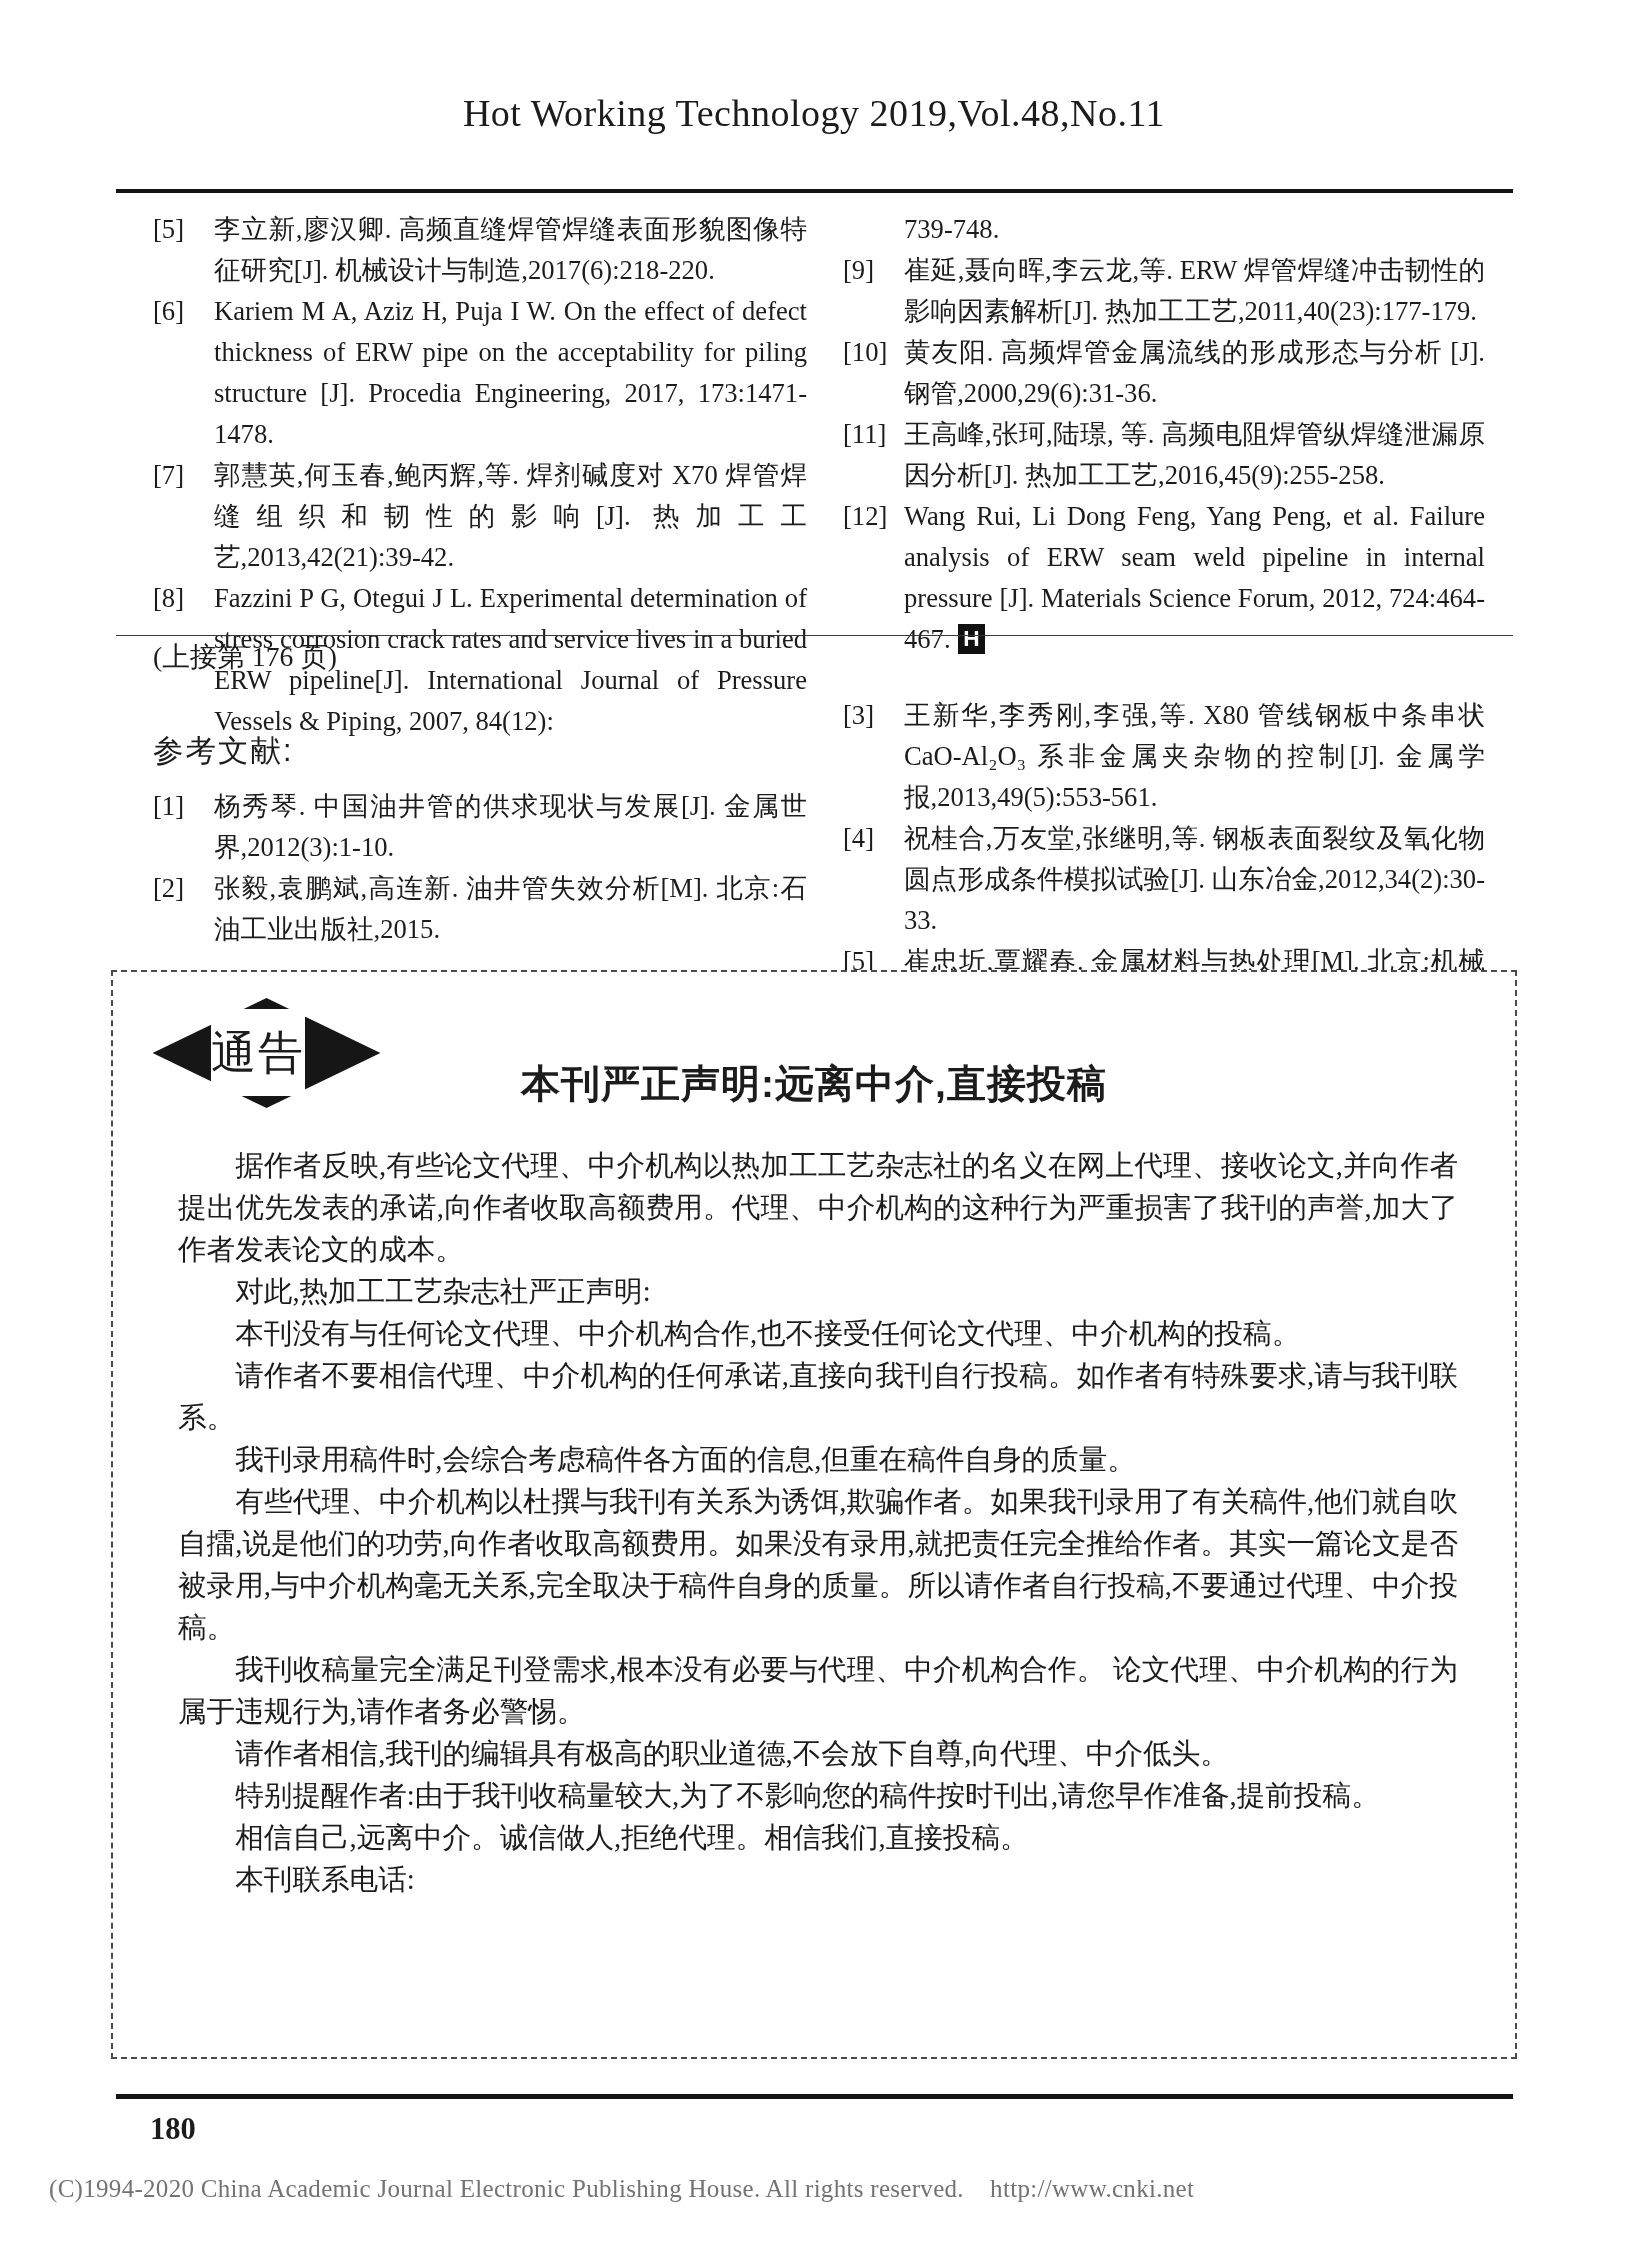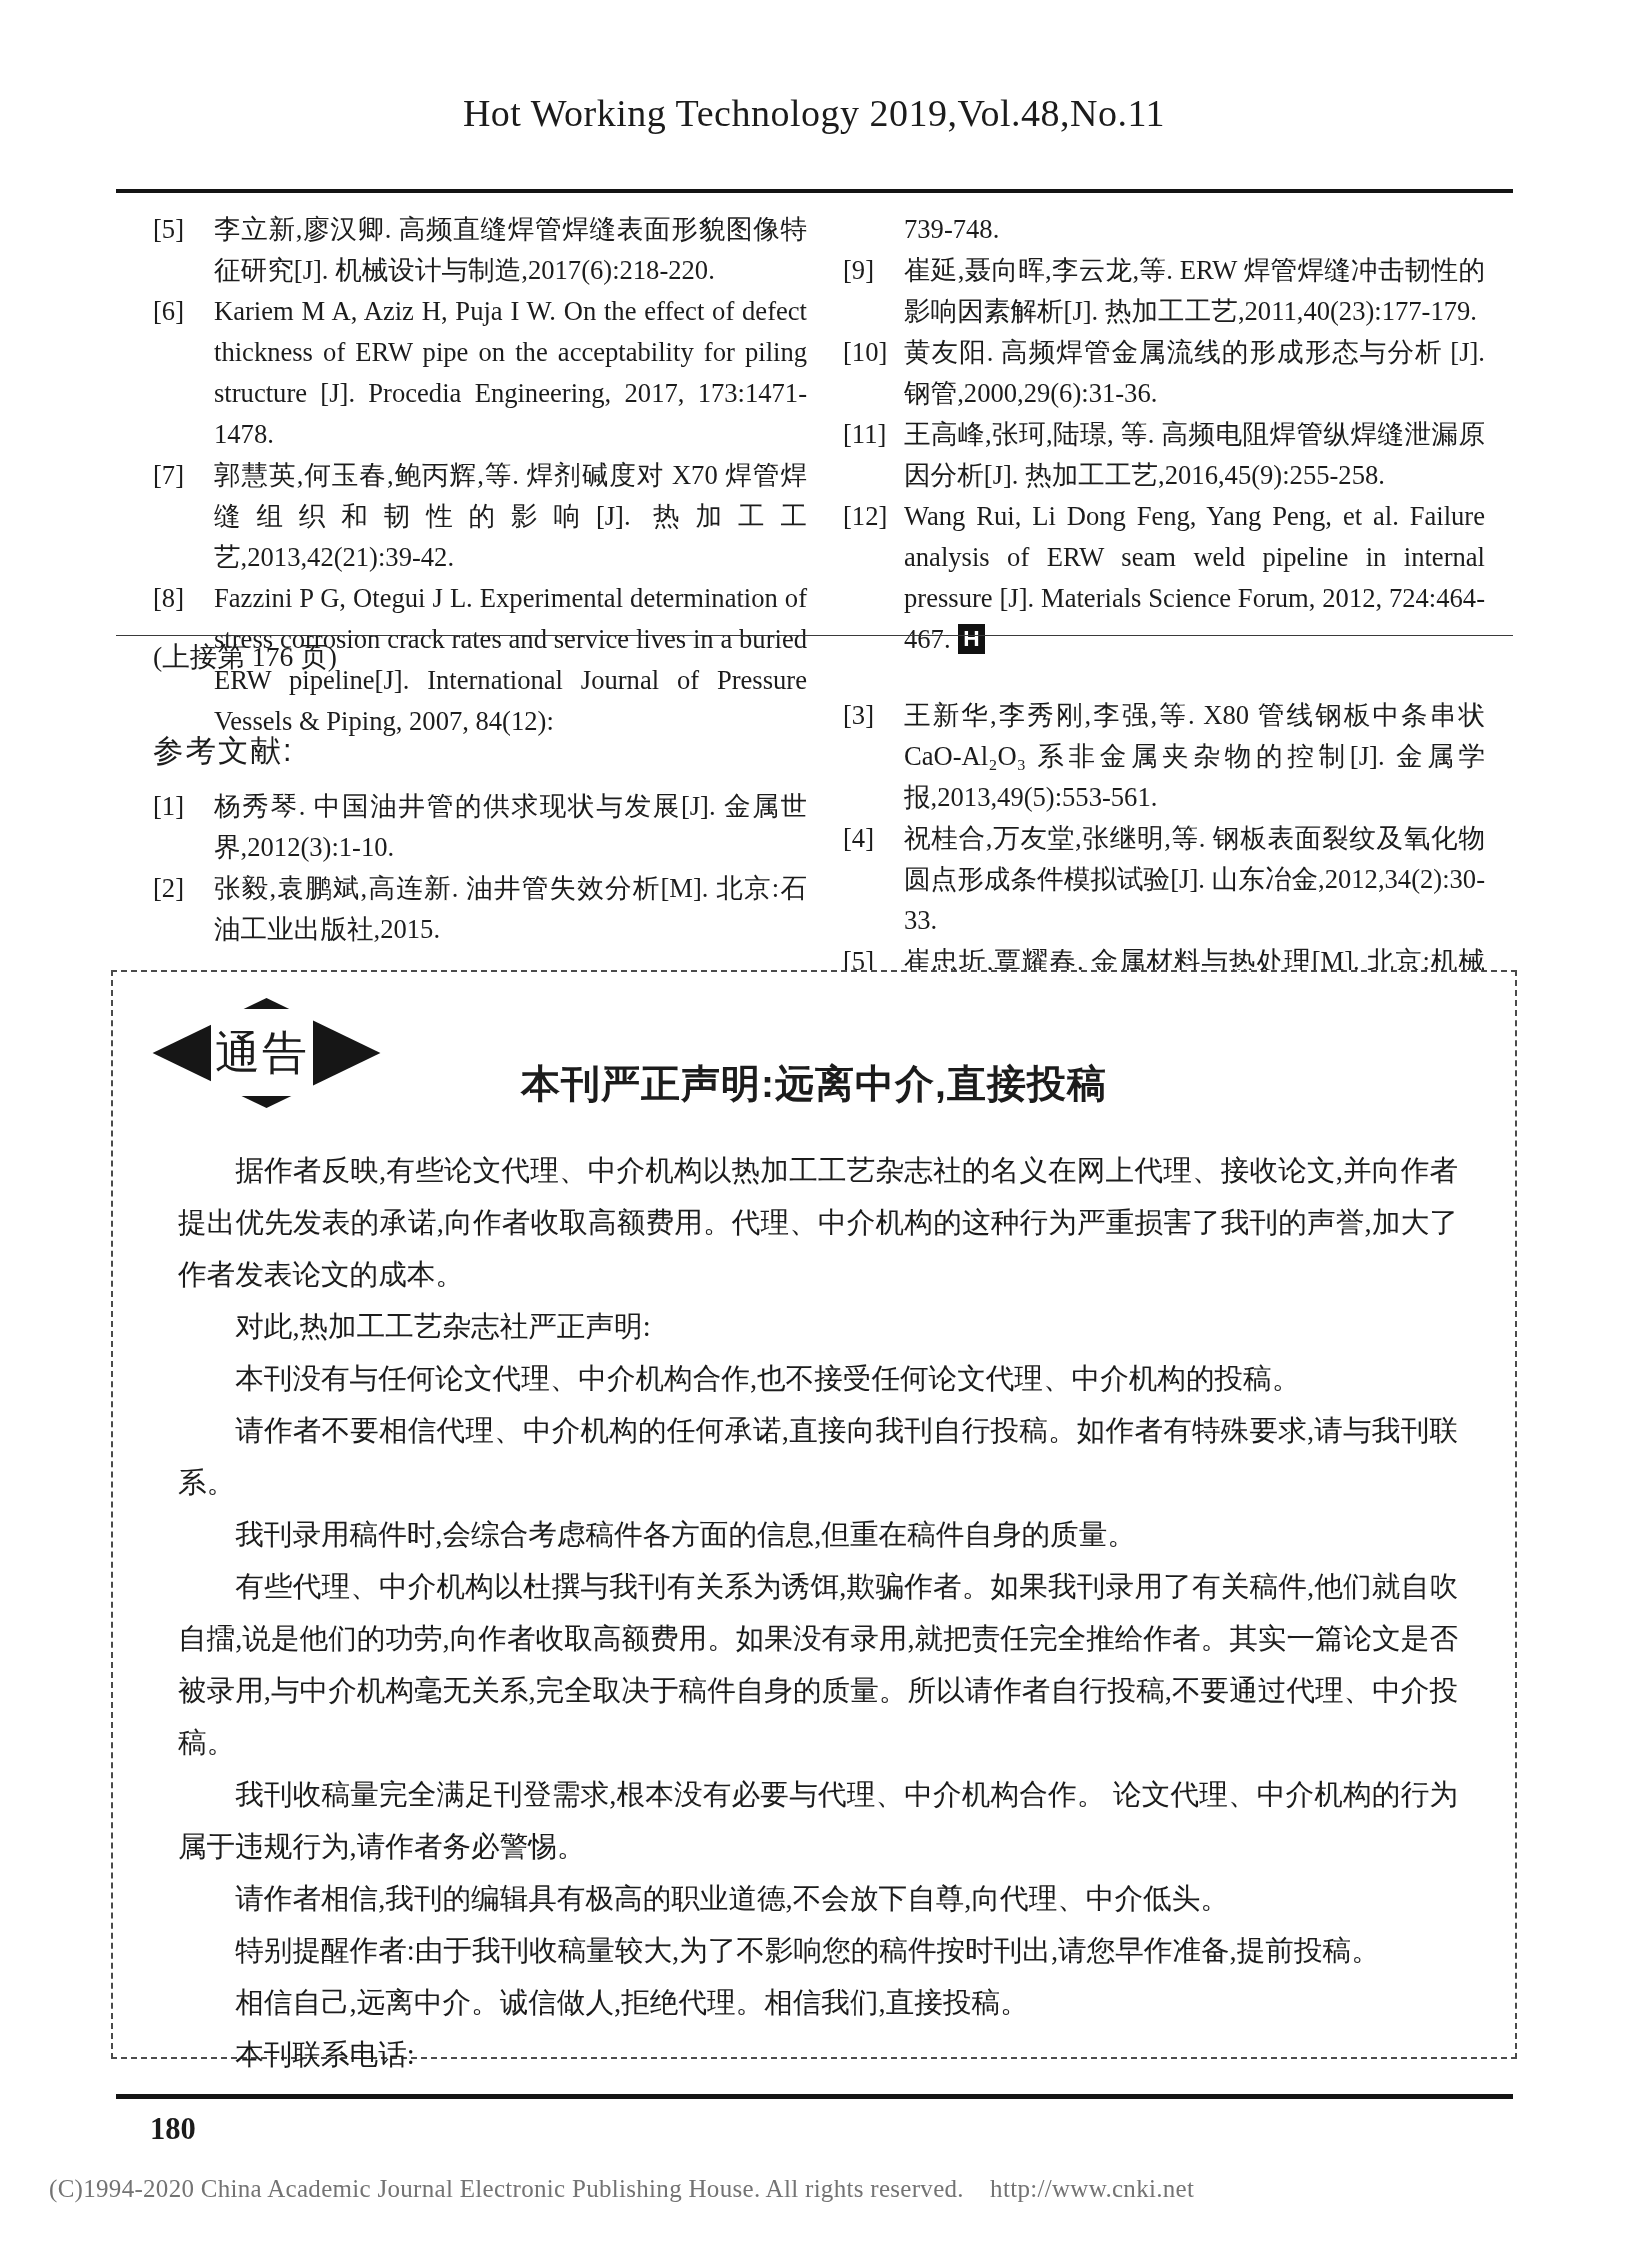--- a/index.html
+++ b/index.html
@@ -42,32 +42,32 @@
   }
 
   
   .notice-box{
     position:absolute;top:970px;left:111px;width:1406px;height:1089px;
     border:2px dashed #4a4a4a;box-sizing:border-box;background:#fff;
   }
   .notice-badge{position:absolute;top:25.6px;left:39px;width:229px;height:110px;}
   .notice-badge svg{position:absolute;top:0;left:0;}
   .badge-label-box{
-    position:absolute;left:59px;top:11.8px;width:102px;height:87px;
+    position:absolute;left:59px;top:11.8px;width:94px;height:87px;
     background:#fff;display:flex;align-items:center;justify-content:center;
     font-size:45px;letter-spacing:2px;
   }
   .notice-title{
     position:absolute;top:85px;left:0;width:100%;text-align:center;
     font-family:"Liberation Sans","DejaVu Sans",sans-serif;
     font-weight:bold;font-size:39px;letter-spacing:1px;
   }
   .notice-body{
     position:absolute;top:173px;left:65px;right:57px;
-    font-size:28.6px;line-height:52px;text-align:justify;
+    font-size:28.6px;line-height:42px;text-align:justify;
   }
   .notice-body p{margin:0;text-indent:2em;}
   .phone-line{white-space:pre-wrap;}
 
   
   .page-number{position:absolute;top:2112px;left:150px;font-weight:bold;font-size:30.5px;}
   .copyright{
     position:absolute;top:2175px;left:49px;font-size:25px;color:#737373;
     white-space:pre;letter-spacing:0.3px;
   }

